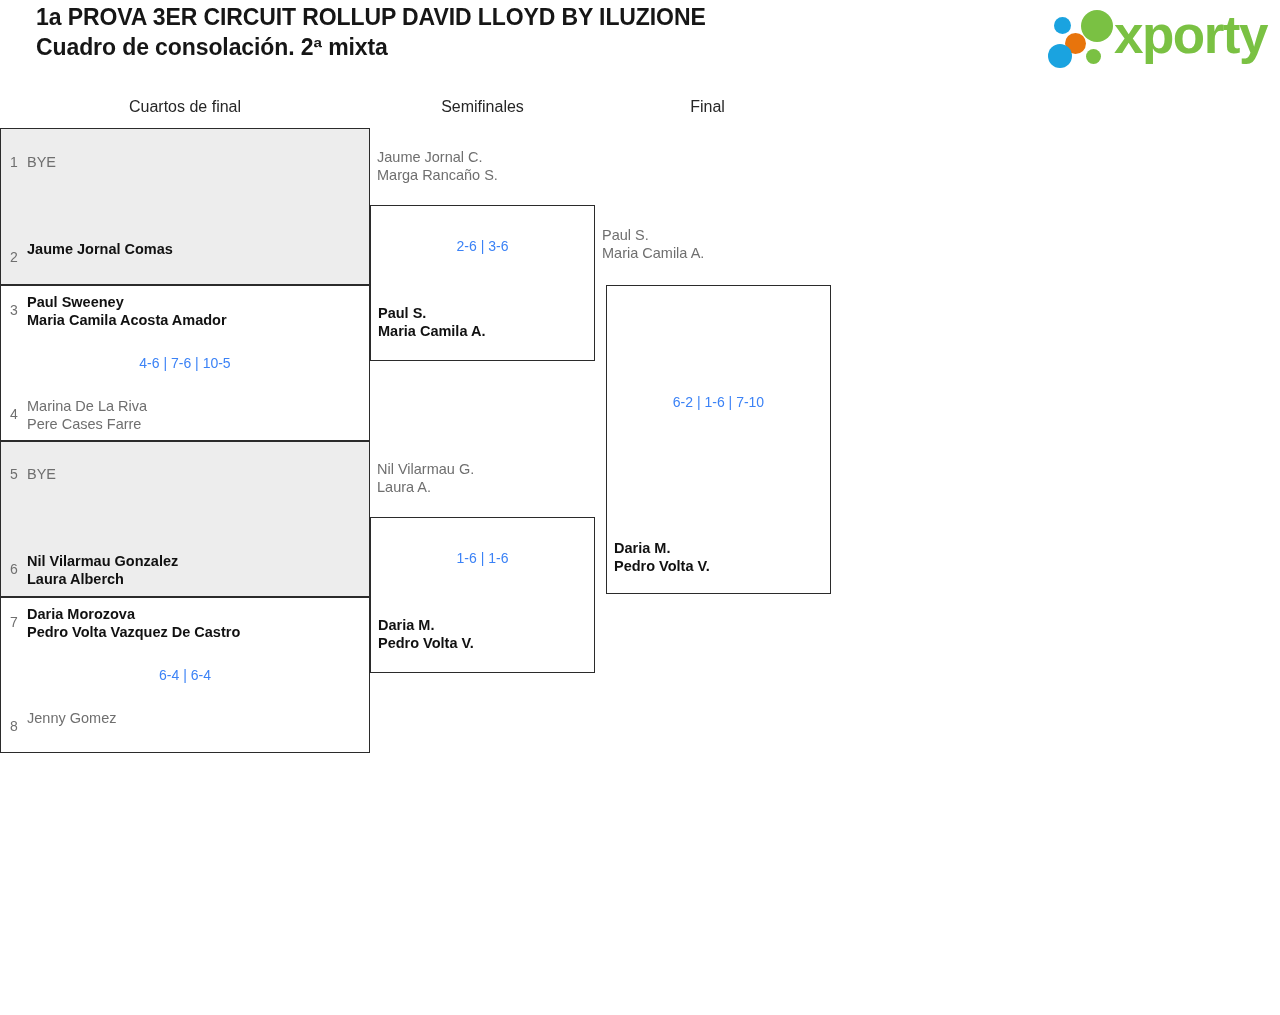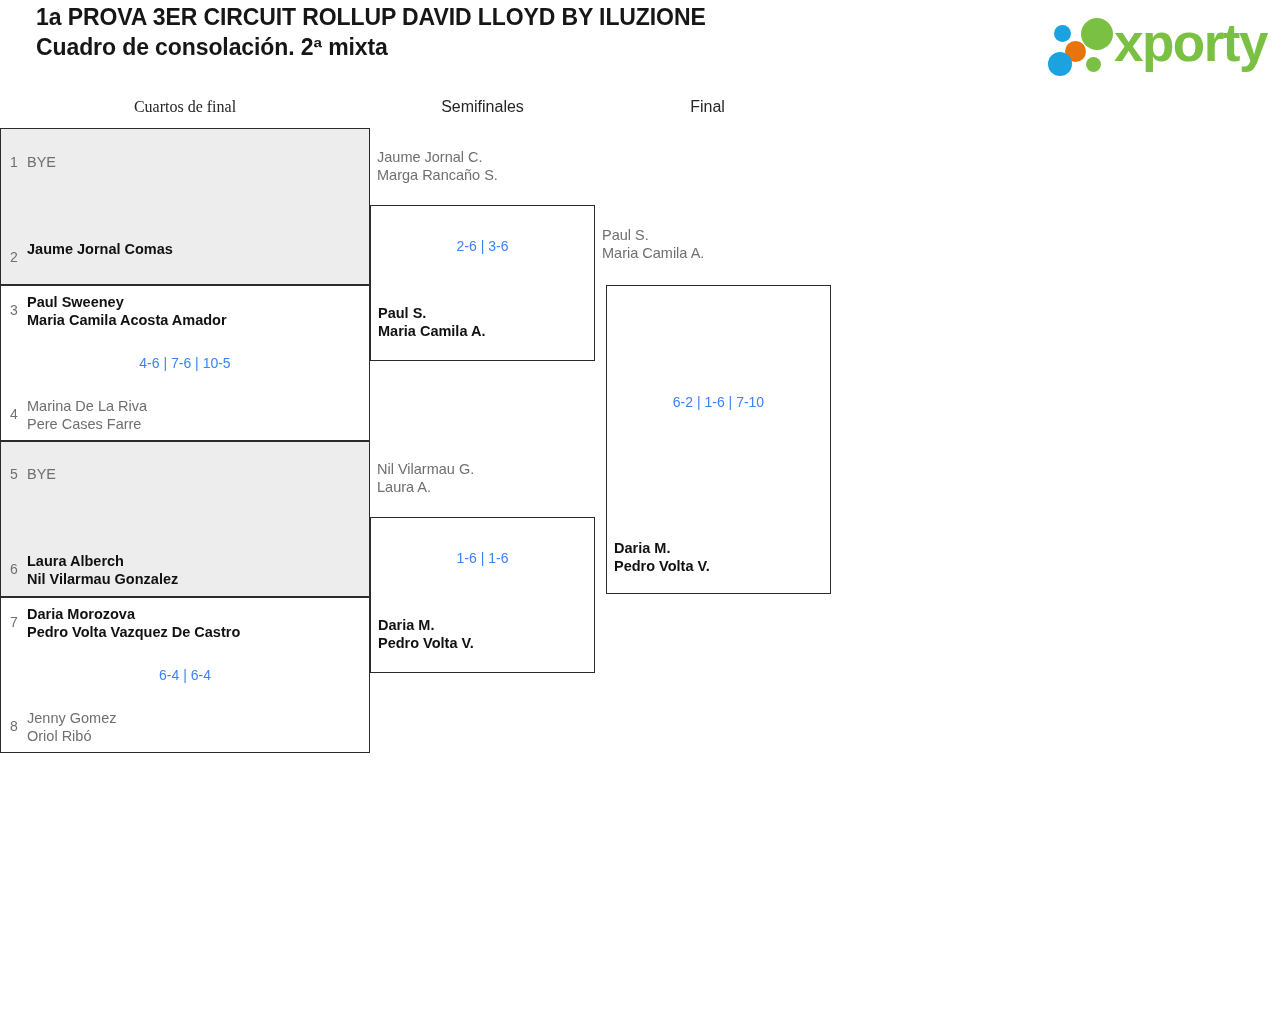--- a/index.html
+++ b/index.html
@@ -33,21 +33,21 @@
     color: #161616;
     line-height: 30px;
     letter-spacing: -0.1px;
     white-space: nowrap;
     padding-left: 36px;
   }
 
   
   #logo {
     position: absolute;
-    left: 1048px; top: 16px;
+    left: 1048px; top: 8px;
     width: 226px; height: 58px;
   }
   .dot { position: absolute; border-radius: 50%; }
   #dot-blue-small  { left: 6px;  top: 9px;  width: 17px; height: 17px; background: #1aa3e0; }
   #dot-green-big   { left: 33px; top: 2px;  width: 32px; height: 32px; background: #7ac143; }
   #dot-orange      { left: 17px; top: 25px; width: 21px; height: 21px; background: #e8740c; }
   #dot-blue-big    { left: 0px;  top: 36px; width: 24px; height: 24px; background: #1aa3e0; }
   #dot-green-small { left: 38px; top: 41px; width: 15px; height: 15px; background: #7ac143; }
   #logo-word {
     position: absolute;
@@ -60,21 +60,21 @@
   }
 
   
   .round-header {
     position: absolute;
     font-size: 16px;
     color: #262626;
     text-align: center;
     line-height: 20px;
   }
-  #round-header-0 { left: 0px;   top: 97px; width: 370px; font-family: Liberation Serif, serif; }
+  #round-header-0 { left: 0px;   top: 97px; width: 370px; }
   #round-header-1 { left: 370px; top: 97px; width: 225px; }
   #round-header-2 { left: 595px; top: 97px; width: 225px; }
 
   
   #bracket {
     position: absolute;
     left: 0; top: 0;
     width: 1280px; height: 1015px;
   }
   .match-box {
@@ -197,40 +197,39 @@
     <div class="slot single-line" style="top:13px;">
       <span class="seed">5</span>
       <span class="names" style="color:#6f6f6f;font-weight:normal;">
         <span class="nm">BYE</span>
       </span>
     </div>
     <div class="score" style="top:68px;"></div>
     <div class="slot winner" style="top:109px;">
       <span class="seed">6</span>
       <span class="names">
+        <span class="nm">Nil Vilarmau Gonzalez</span>
         <span class="nm">Laura Alberch</span>
-        <span class="nm">Nil Vilarmau Gonzalez</span>
       </span>
     </div>
   </div>
 
   <div class="match-box" style="left:0px; top:597px; width:370px; height:156px;">
     <div class="slot winner" style="top:6px;">
       <span class="seed">7</span>
       <span class="names">
         <span class="nm">Daria Morozova</span>
         <span class="nm">Pedro Volta Vazquez De Castro</span>
       </span>
     </div>
     <div class="score" style="top:68px;">6-4 | 6-4</div>
     <div class="slot loser" style="top:110px;">
       <span class="seed">8</span>
       <span class="names">
         <span class="nm">Jenny Gomez</span>
-        <span class="nm">Oriol Ribó</span>
       </span>
     </div>
   </div>
 
   <div class="outside-names loser" style="left:377px; top:148px;">
     <span class="nm">Jaume Jornal C.</span>
     <span class="nm">Marga Rancaño S.</span>
   </div>
   <div class="match-box" style="left:370px; top:205px; width:225px; height:156px;">
     <div class="score" style="top:31px;">2-6 | 3-6</div>

